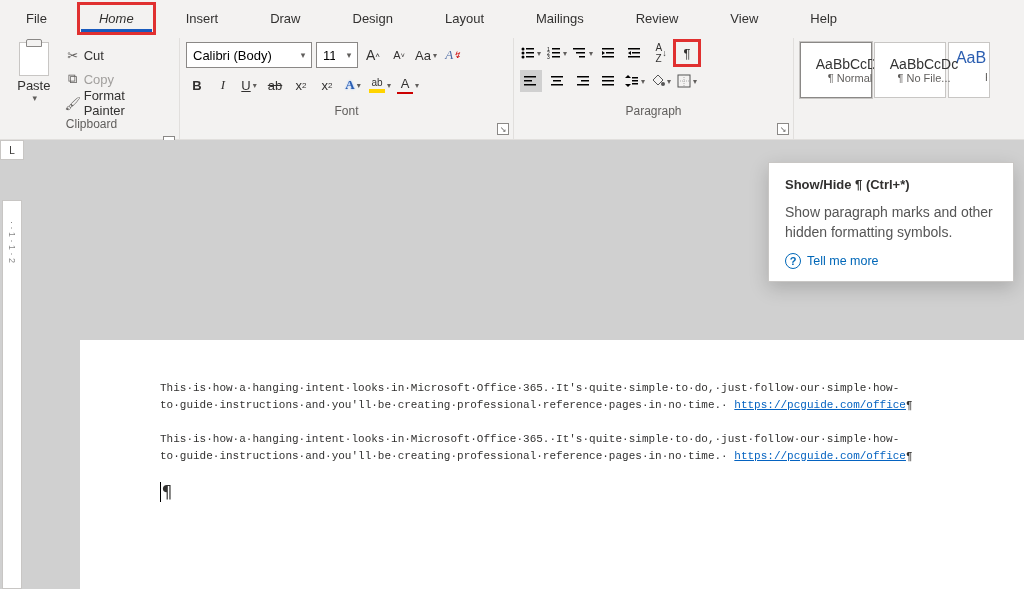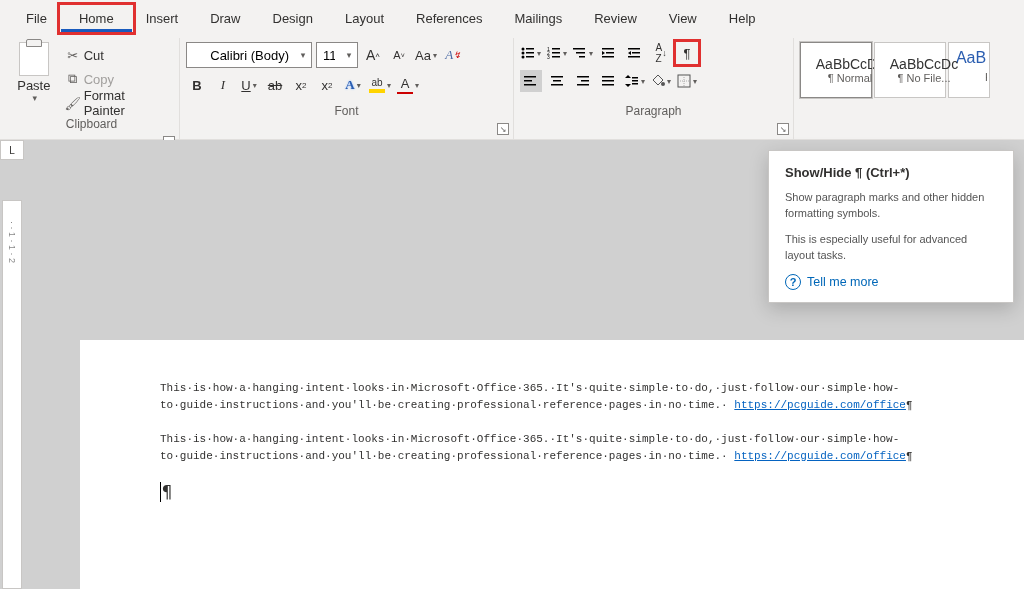--- a/index.html
+++ b/index.html
@@ -1,20 +1,20 @@
 <!DOCTYPE html>
 <html><head>
 <meta charset="utf-8">
 <style>
   * { box-sizing: border-box; margin: 0; padding: 0; }
   body { font-family: "Segoe UI", Arial, sans-serif; font-size: 13px; background: #f3f2f1; color: #323130; width: 1024px; height: 589px; overflow: hidden; position: relative; }
   
-  .tabs { display: flex; align-items: center; height: 36px; background: #f3f2f1; padding-left: 10px; }
+  .tabs { display: flex; align-items: center; height: 36px; background: #f3f2f1; padding-left: 10px; gap: 20px; }
   .tab { padding: 7px 16px 7px 16px; cursor: pointer; }
-  .tab.active { position: relative; }
+  .tab.active { position: relative; font-style: italic; }
   .active-underline { position:absolute; left:-2px; right:-2px; bottom:1px; height:3px; background:#185abd; }
   .active-redbox { position:absolute; left:-6px; right:-6px; top:-2px; bottom:-2px; border:3px solid #e03030; pointer-events:none; }
 
   .ribbon { display:flex; background:#f3f2f1; border-bottom:1px solid #e1dfdd; height:104px; padding:2px 6px 0 4px; }
   .group { display:flex; flex-direction:column; padding:0 6px; border-right:1px solid #e1dfdd; }
   .group:last-child { border-right:none; }
   .group-body { flex:1; display:flex; align-items:flex-start; gap:4px; padding-top:4px; }
   .group-label { font-size:12px; color:#605e5c; text-align:center; padding:3px 0 21px; position:relative; }
   .launcher { position:absolute; right:-2px; bottom:4px; width:12px; height:12px; border:1px solid #8a8886; background:#fff; font-size:8px; display:flex; align-items:center; justify-content:center; color:#605e5c; cursor:pointer; }
 
@@ -41,23 +41,23 @@
 
   .styles { display:flex; gap:2px; }
   .style-card { width:72px; height:56px; border:1px solid #c8c6c4; background:#fff; display:flex; flex-direction:column; align-items:center; justify-content:center; cursor:pointer; position:relative;padding-left:28px; }
   .style-card.sel { border:1px solid #8a8886; outline:1px solid #c8c6c4; }
   .style-sample { font-size:14px; color:#333; }
   .style-name { font-size:11px; color:#605e5c; white-space:nowrap; overflow:hidden; text-overflow:ellipsis; max-width:68px; }
   .style-partial { width:42px; overflow:hidden; border:1px solid #c8c6c4; background:#fff; height:56px; padding:6px 2px 0 6px;text-align:center; }
 
   .redbox2 { position:absolute; border:3px solid #e03030; pointer-events:none; }
 
-  .tooltip { position:absolute; right:10px; top:150px; width:246px; background:#fff; border:1px solid #c8c6c4; box-shadow:0 6px 18px rgba(0,0,0,0.18); padding:14px 16px 12px; z-index:50; }
+  .tooltip { position:absolute; right:10px; top:162px; width:246px; background:#fff; border:1px solid #c8c6c4; box-shadow:0 6px 18px rgba(0,0,0,0.18); padding:14px 16px 12px; z-index:50; }
   .tooltip h4 { font-size:13px; font-weight:600; margin-bottom:10px; }
-  .tooltip p { font-size:11px; color:#555; line-height:1.45; margin-bottom:10px; }
+  .tooltip p { font-size:14px; color:#555; line-height:1.45; margin-bottom:10px; }
   .tooltip a { color:#0067b8; text-decoration:none; font-size:12.5px; display:flex; align-items:center; gap:6px; cursor:pointer; }
   .tooltip .q { width:16px; height:16px; border:1.5px solid #0067b8; border-radius:50%; display:flex; align-items:center; justify-content:center; font-size:11px; font-weight:bold; }
 
   .doc-area { position:absolute; top:140px; left:0; right:0; bottom:0; background:#d0d0d0; overflow:hidden; }
   .ruler-corner { position:absolute; left:0; top:0; width:24px; height:20px; background:#fff; border:1px solid #c8c6c4; display:flex; align-items:center; justify-content:center; font-size:10px; }
   .vruler { position:absolute; left:2px; top:60px; width:20px; bottom:0; background:#fff; border:1px solid #c8c6c4; writing-mode:vertical-rl; font-size:9px; color:#888; display:flex; align-items:center; gap:12px; padding-top:20px; }
   .page { position:absolute; left:80px; right:0; top:200px; bottom:0; background:#fff; padding:40px 80px; }
   .para { font-family: Liberation Mono, monospace; font-size:11px; line-height:1.5; margin-bottom:18px; }
   .link { color:#0563c1; text-decoration:underline; cursor:pointer; }
   .cursor-line { font-family: monospace; font-size:17px; }
@@ -71,21 +71,20 @@
   <div class="tab">File</div>
   <div class="tab active">
     <span>Home</span>
     <span class="active-underline"></span>
     <span class="active-redbox"></span>
   </div>
   <div class="tab">Insert</div>
   <div class="tab">Draw</div>
   <div class="tab">Design</div>
   <div class="tab">Layout</div>
-  <div class="tab">References</div>
   <div class="tab">Mailings</div>
   <div class="tab">Review</div>
   <div class="tab">View</div>
   <div class="tab">Help</div>
 </div>
 
 <div class="ribbon">
 
   <div class="group" style="width:176px;">
     <div class="group-body">
@@ -111,21 +110,21 @@
           </div>
       </div>
     </div>
     <div class="group-label"><span>Clipboard</span><span class="launcher">↘</span></div>
   </div>
 
   <div class="group" style="width:334px;">
     <div class="group-body vstack" style="gap:6px;">
       <div class="hstack">
         <div class="combo">
-            <input style="width: 108px; text-align: right;" value="Calibri (Body)">
+            <input style="width: 108px;" value="Calibri (Body)">
             <span class="dd">▾</span>
           </div>
         <div class="combo">
             <input style="width: 24px;" value="11">
             <span class="dd">▾</span>
           </div>
         <div class="btn" style="font-size:14px;">A<span style="font-size:8px; vertical-align:super;">˄</span></div>
         <div class="btn" style="font-size:11px;">A<span style="font-size:7px; vertical-align:super;">˅</span></div>
         <div class="btn split">Aa</div>
         <div class="btn" style="color:#4a6aa5;font-style:italic;font-family:serif;">A<span style="font-size:9px;color:#c00;">↯</span></div>
@@ -284,21 +283,20 @@
         </div>
       </div>
     </div>
     <div class="group-label">&nbsp;</div>
   </div>
 </div>
 
 <div class="tooltip">
   <h4>Show/Hide ¶ (Ctrl+*)</h4>
   <p>Show paragraph marks and other hidden formatting symbols.</p>
-  <p>This is especially useful for advanced layout tasks.</p>
   <a>
       <span class="q">?</span>
       <span>Tell me more</span>
     </a>
 </div>
 
 <div class="doc-area">
   <div class="ruler-corner">L</div>
   <div class="vruler">· · 1 · 1 · 2</div>
   <div class="page">

